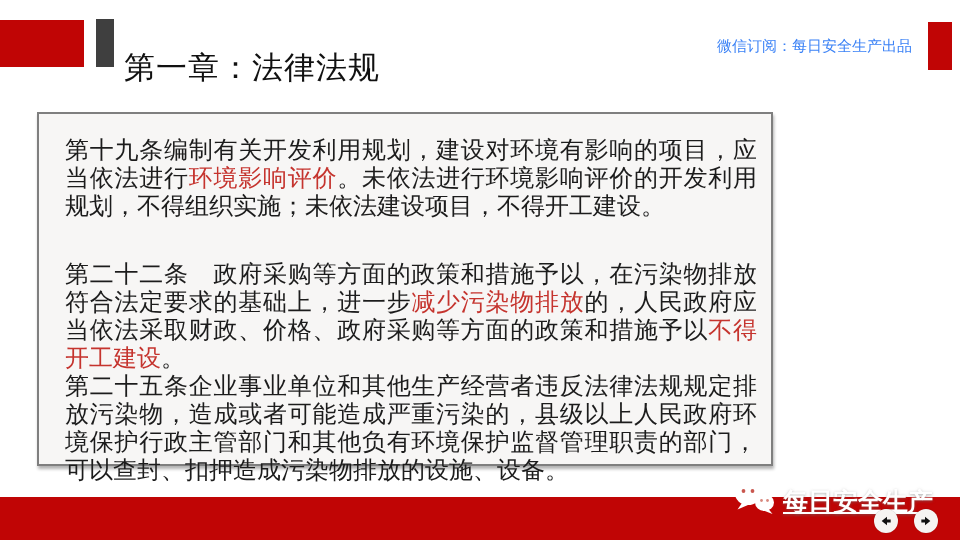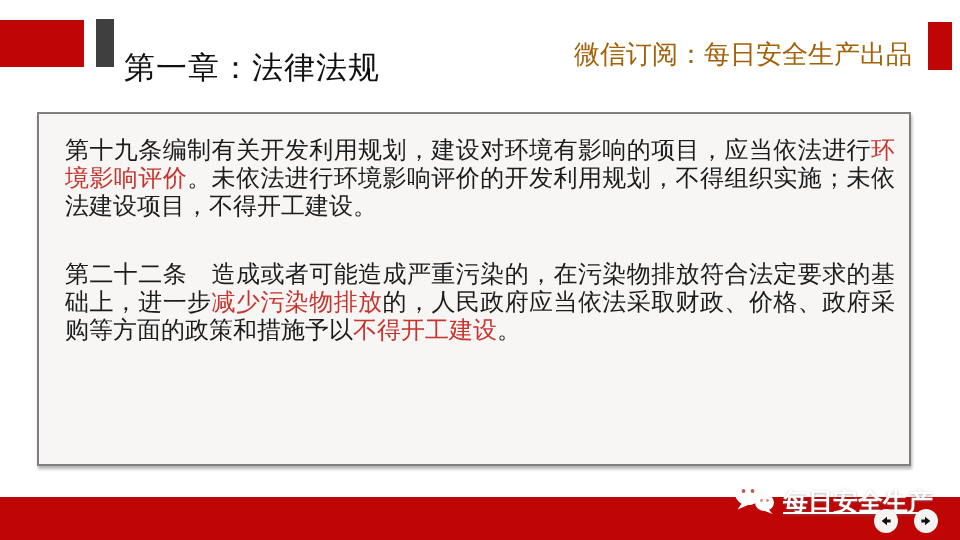--- a/index.html
+++ b/index.html
@@ -19,30 +19,30 @@
     position:absolute;left:96px;top:19px;width:18px;height:48px;
     background:#3f3f3f;
   }
   .hdr-title{
     position:absolute;left:124px;top:26px;
     font-size:31px;font-weight:normal;color:#111111;
     letter-spacing:1px;white-space:nowrap;
   }
   .hdr-subtitle{
     position:absolute;right:48px;top:37px;
-    font-size:26px;color:#a16207;font-weight:500;
+    font-size:15px;color:#3b82f6;font-weight:500;
     white-space:nowrap;
   }
   .hdr-red-square{
     position:absolute;left:928px;top:22px;width:24px;height:48px;
     background:#c00505;
   }
   
   .content-box{
-    position:absolute;left:37px;top:112px;width:874px;height:354px;
+    position:absolute;left:37px;top:112px;width:736px;height:354px;
     box-sizing:border-box;
     background:#f7f6f5;
     border:2px solid #7f7f7f;
     box-shadow:1px 3px 3px rgba(0,0,0,0.30);
     padding:22px 14px 0 26px;
   }
   .para{
     margin:0;
     font-size:24px;line-height:28px;
     color:#1c1c1c;
@@ -82,21 +82,22 @@
 
   <div class="hdr-red-bar"></div>
   <div class="hdr-dark-bar"></div>
   <h1 class="hdr-title">第一章：法律法规</h1>
   <div class="hdr-subtitle">微信订阅：每日安全生产出品</div>
   <div class="hdr-red-square"></div>
 
   <div class="content-box">
     <div>
         <p class="para gap"><span>第十九条编制有关开发利用规划，建设对环境有影响的项目，应当依法进行</span><span class="accent">环境影响评价</span><span>。未依法进行环境影响评价的开发利用规划，不得组织实施；未依法建设项目，不得开工建设。</span></p>
-        <p class="para"><span>第二十二条　造成或者可能造成严重污染的，在污染物排放符合法定要求的基础上，进一步</span><span class="accent">减少污染物排放</span><span>的，人民政府应当依法采取财政、价格、政府采购等方面的政策和措施予以</span><span class="accent">不得开工建设</span><span>。</span></p>
+        <p class="para"><span>第二十二条　政府采购等方面的政策和措施予以，在污染物排放符合法定要求的基础上，进一步</span><span class="accent">减少污染物排放</span><span>的，人民政府应当依法采取财政、价格、政府采购等方面的政策和措施予以</span><span class="accent">不得开工建设</span><span>。</span></p>
+        <p class="para"><span>第二十五条企业事业单位和其他生产经营者违反法律法规规定排放污染物，造成或者可能造成严重污染的，县级以上人民政府环境保护行政主管部门和其他负有环境保护监督管理职责的部门，可以查封、扣押造成污染物排放的设施、设备。</span></p>
       </div>
   </div>
 
   <div class="footer-band"></div>
 
   <div class="brand">
     <span>
       <svg width="46" height="42" viewBox="0 0 46 42">
         <ellipse cx="17" cy="15.5" rx="13" ry="11.5" fill="#ffffff"></ellipse>
         <path d="M11 25 L6.5 31.5 L17 27 Z" fill="#ffffff"></path>

